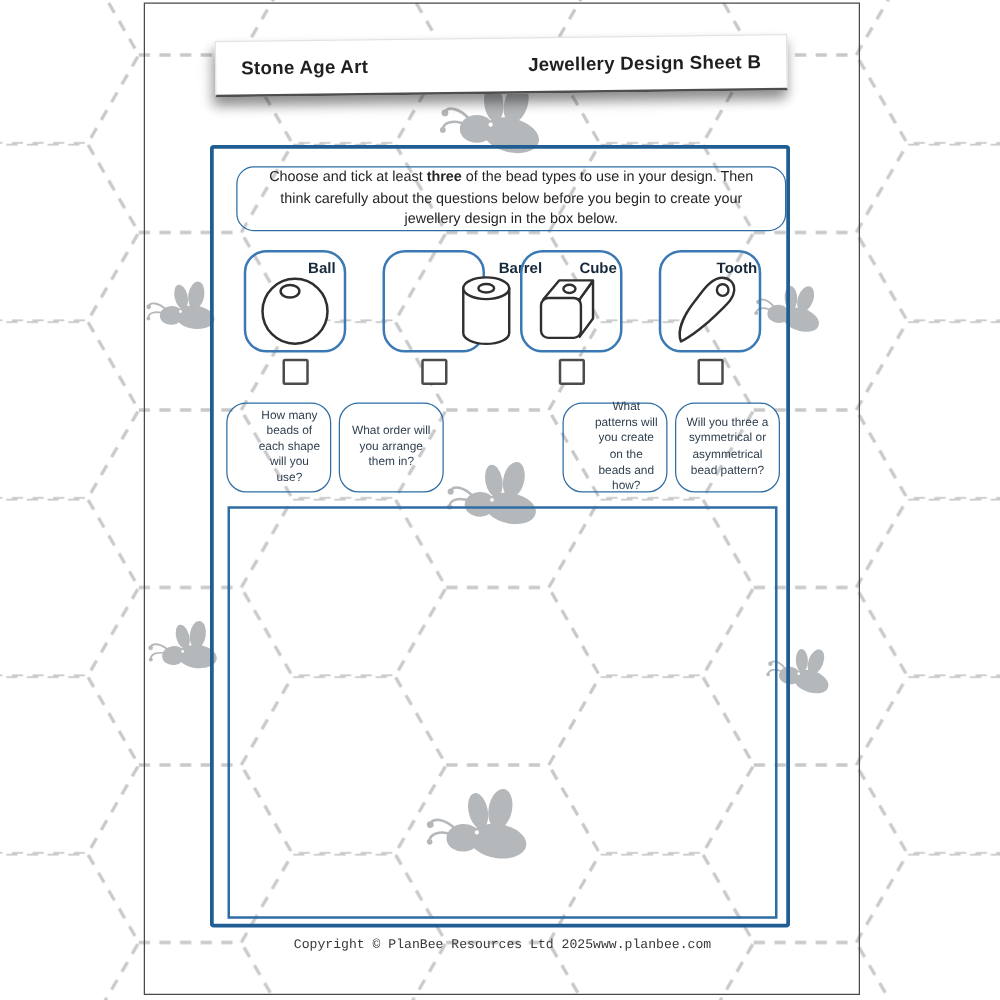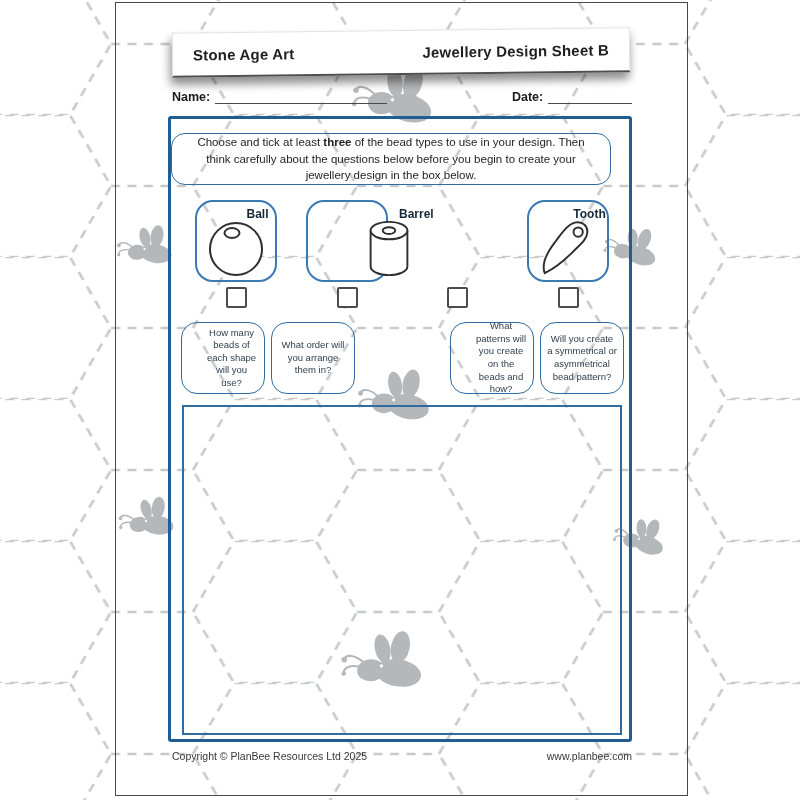--- a/index.html
+++ b/index.html
@@ -10,33 +10,33 @@
   .banner{position:absolute; left:56px; top:27px; width:458px; height:45px; background:#ffffff;
           border:1px solid #e3e3e3; border-bottom:2.5px solid #4e4e4e;
           box-shadow:0 6px 9px rgba(0,0,0,.32), -4px 8px 10px rgba(0,0,0,.18);
           transform:rotate(-0.7deg); display:flex; align-items:center; justify-content:space-between;
           padding:0 20px; box-sizing:border-box;}
   .banner .t{font-size:15px; font-weight:600; color:#1f1f1f; letter-spacing:.2px; white-space:nowrap;}
   .fieldrow{position:absolute; left:56px; top:86px; width:460px; display:flex; align-items:flex-end;}
   .flabel{font-size:12.5px; font-weight:700; color:#1a1a1a;}
   .fline{border-bottom:1.5px solid #4a4a4a; height:14px; display:inline-block;}
   .mainbox{position:absolute; left:52px; top:113px; width:464px; height:626px; border:3px solid #205d93; border-radius:3px; box-sizing:border-box;}
-  .instr{position:absolute; left:0; top:14px; width:440px; height:52px; border:1.6px solid #2e6da4; border-radius:14px;
+  .instr{position:absolute; left:18px; top:14px; width:440px; height:52px; border:1.6px solid #2e6da4; border-radius:14px;
          box-sizing:border-box; display:flex; align-items:center; justify-content:flex-end; padding:4px 18px; text-align:center;}
   .instr p{margin:0; font-size:11.5px; line-height:1.45; color:#242424;}
   .instr b{font-weight:700;}
   .card{position:absolute; width:82px; height:82px; border:2px solid #3a79b4; border-radius:18px; box-sizing:border-box; text-align:center;}
   .card .lbl{font-size:12px; font-weight:700; color:#16293a; margin-top:5px;margin-left:43px;}
   .card svg{display:block; margin:-2px auto 0;}
   .chk{position:absolute; width:21px; height:21px; border:2px solid #4b4b4b; border-radius:2px; background:#ffffff; box-sizing:border-box;}
   .bubble{position:absolute; top:203px; width:84px; height:72px; border:1.6px solid #2e6da4; border-radius:16px; box-sizing:border-box;
           display:flex; align-items:center; justify-content:center; text-align:center; padding:4px 6px;}
   .bubble p{margin:0; font-size:9.5px; line-height:1.32; color:#2e3e4e;}
   .designbox{position:absolute; left:11px; top:286px; width:440px; height:330px; border:2px solid #2e6da4; box-sizing:border-box;}
-  .footer{position:absolute; left:56px; top:747px; width:460px; display:flex; justify-content:space-between;}
+  .footer{position:absolute; left:56px; top:747px; width:460px; display:flex; justify-content:center;font-family:Liberation Mono, monospace;}
   .footer span{font-size:10.5px; color:#383838;}
   .bead-stroke{stroke:#2f2f2f; stroke-width:2; fill:#ffffff; stroke-linejoin:round; stroke-linecap:round;}
 </style>
 </head>
 <body>
 
 <div class="canvas">
 
   <svg class="bg" width="800" height="800" aria-hidden="true">
     <defs>
@@ -65,46 +65,49 @@
     <use href="#bee" transform="translate(336 634) rotate(-5) scale(0.85)"></use>
   </svg>
 
   <div class="page">
 
     <div class="banner">
       <span class="t">Stone Age Art</span>
       <span class="t">Jewellery Design Sheet B</span>
     </div>
 
-    <div class="fieldrow">
-      <span class="flabel">Name:</span>
-      <span class="fline" style="width:205px; margin-left:5px;"></span>
-      <span class="flabel" style="margin-left:125px;">Date:</span>
-      <span class="fline" style="width:100px; margin-left:5px;"></span>
-    </div>
 
     <div class="mainbox">
 
       <div class="instr">
         <p><span>Choose and tick at least </span><b>three</b><span> of the bead types to use in your design. Then think carefully about the questions below before you begin to create your jewellery design in the box below.</span></p>
       </div>
 
       <div class="card" style="left:24px; top:81px;">
         <div class="lbl">Ball</div>
         <svg width="66" height="60" viewBox="7 12 66 60">
           <circle class="bead-stroke" cx="40" cy="42" r="26"></circle>
           <ellipse class="bead-stroke" cx="36" cy="26" rx="7.5" ry="5"></ellipse>
         </svg>
       </div>
       <div class="card" style="left:135px; top:81px;padding-left:48px;">
         <div class="lbl">Barrel</div>
         <svg width="66" height="60" viewBox="7 10 66 62">
           <path class="bead-stroke" d="M21,22 L21,59 A19,9 0 0 0 59,59 L59,22"></path>
           <ellipse class="bead-stroke" cx="40" cy="22" rx="19" ry="9"></ellipse>
           <ellipse class="bead-stroke" cx="40" cy="22" rx="6.5" ry="3.5"></ellipse>
+        </svg>
+      </div>
+      <div class="card" style="left:245px; top:81px;">
+        <div class="lbl">Cube</div>
+        <svg width="66" height="60" viewBox="7 8 66 62">
+          <path class="bead-stroke" d="M47,29 L58,14 L58,45 L47,60 Z"></path>
+          <path class="bead-stroke" d="M17,29 L30,13.5 L58,13.5 L47,29 Z"></path>
+          <rect class="bead-stroke" x="15" y="28" width="33" height="33" rx="6"></rect>
+          <ellipse class="bead-stroke" cx="38.5" cy="20.5" rx="5" ry="3.4"></ellipse>
         </svg>
       </div>
       <div class="card" style="left:356px; top:81px;">
         <div class="lbl">Tooth</div>
         <svg width="66" height="60" viewBox="7 6 66 62">
           <path class="bead-stroke" d="M16,62 C12,52 20,38 28,28 C34,20 40,11 48,9.5 C55,8.5 60.5,13 60,20 C59.5,27 53,32 45,40 C37,48 24,58 16,62 Z"></path>
           <circle class="bead-stroke" cx="50.5" cy="19.5" r="4.8"></circle>
         </svg>
       </div>
 
@@ -116,21 +119,21 @@
       <div class="bubble" style="left:10px;padding-left:23px;">
           <p>How many beads of each shape will you use?</p>
         </div>
       <div class="bubble" style="left:100px;justify-content:flex-end;">
           <p>What order will you arrange them in?</p>
         </div>
       <div class="bubble" style="left:279px;padding-left:24px;">
           <p>What patterns will you create on the beads and how?</p>
         </div>
       <div class="bubble" style="left:369px;">
-          <p>Will you create a symmetrical or asymmetrical bead pattern?</p>
+          <p>Will you three a symmetrical or asymmetrical bead pattern?</p>
         </div>
 
       <div class="designbox"></div>
     </div>
 
     <div class="footer">
       <span>Copyright © PlanBee Resources Ltd 2025</span>
       <span>www.planbee.com</span>
     </div>
 

